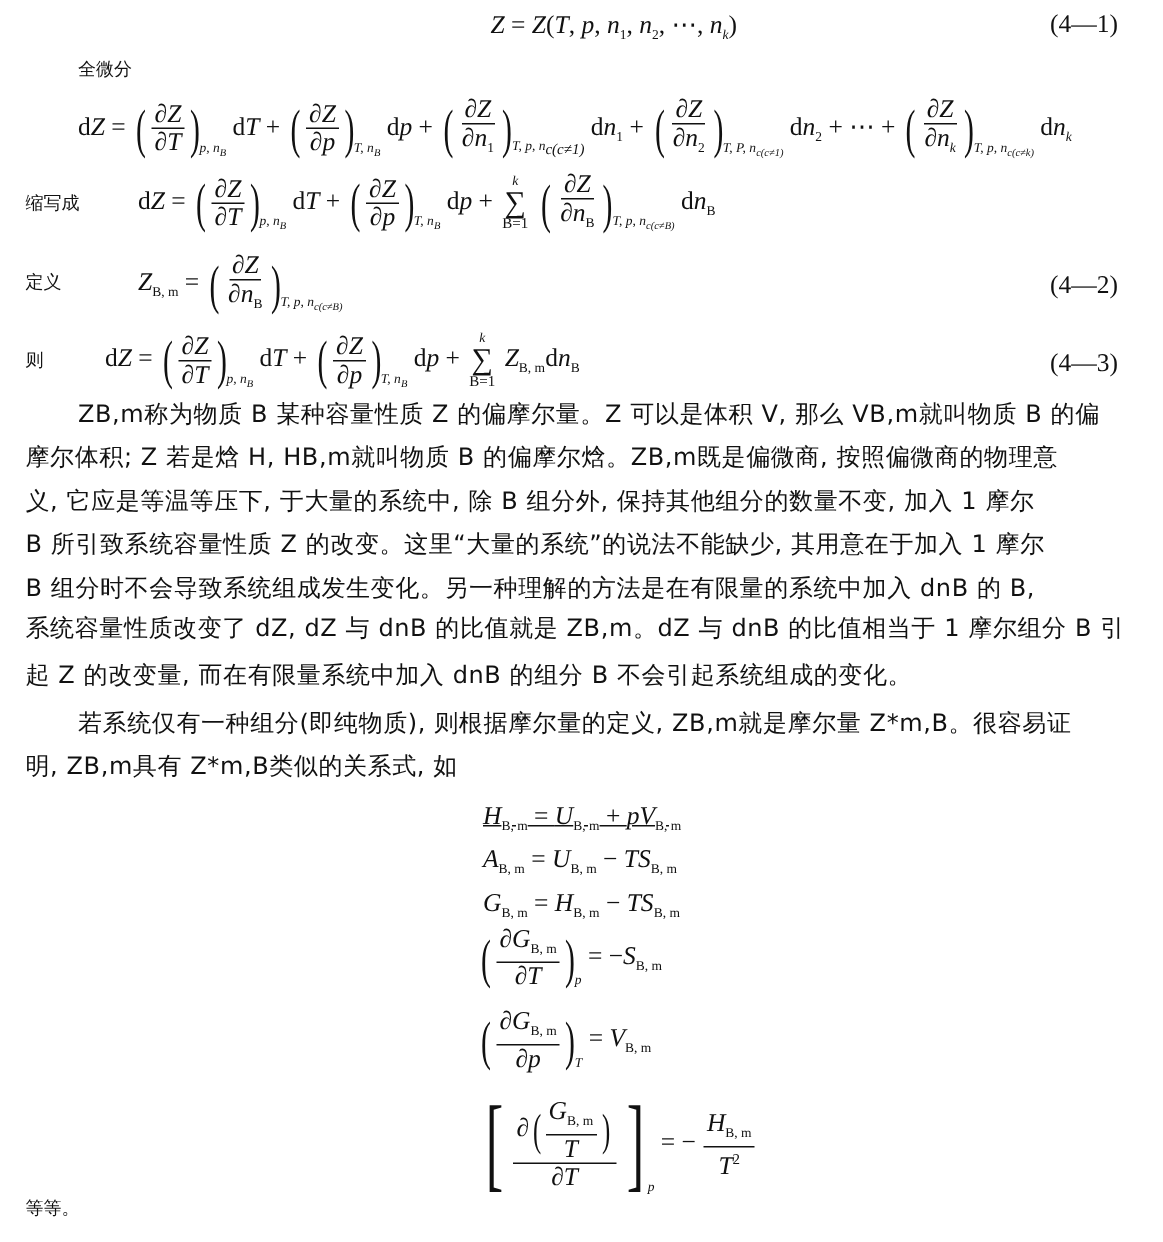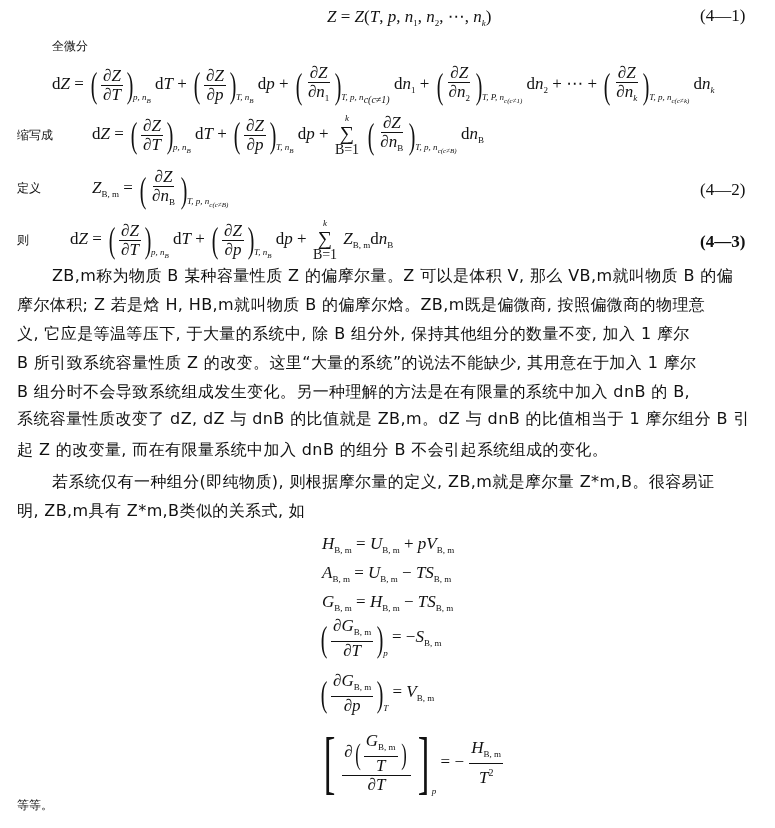--- a/index.html
+++ b/index.html
@@ -15,21 +15,21 @@
   .frac { display:inline-flex; flex-direction:column; align-items:center; vertical-align:middle; margin:0 1px; }
   .frac .num { border-bottom:1px solid #111; padding:0 2px; line-height:18px; }
   .frac .den { padding:0 2px; line-height:18px; }
   .paren { display:inline-block; font-size:36px; font-weight:100; vertical-align:middle; transform:scaleX(0.55); line-height:1; }
   .brack { display:inline-block; font-size:70px; font-weight:100; vertical-align:middle; transform:scaleX(0.5); line-height:1; }
   .pd { display:inline-flex; align-items:center; vertical-align:middle; }
   .pdsub { font-size:9px; font-style:italic; align-self:flex-end; margin-left:-3px; margin-bottom:2px;margin-top:28px; }
   .sum { display:inline-flex; flex-direction:column; align-items:center; vertical-align:middle; line-height:1; margin:0 2px; }
   .sum .top { font-size:9px; font-style:italic; }
   .sum .sig { font-size:20px; }
-  .sum .bot { font-size:14px; }
+  .sum .bot { font-size:10px; }
   .para { font-family:"DejaVu Sans", sans-serif; font-size:16px; line-height:28.5px; letter-spacing:0.4px; }
   .line { position:absolute; white-space:nowrap; }
 </style>
 </head>
 <body>
 
 <div class="abs m" style="left:327px; top:6px;">
   <i>Z</i> = <i>Z</i>(<i>T</i>, <i>p</i>, <i>n</i><span class="sub">1</span>, <i>n</i><span class="sub">2</span>, ⋯, <i>n</i><span class="subi">k</span>)
 </div>
 <div class="abs eqno" style="left:700px; top:6px;">(4—1)</div>
@@ -168,38 +168,38 @@
       <span class="pdsub">T, n<sub style="font-size:7px">B</sub></span>
     </span>
   d<i>p</i> +
   <span class="sum">
       <span class="top">k</span>
       <span class="sig">∑</span>
       <span class="bot">B=1</span>
     </span>
   <i>Z</i><span class="sub">B, m</span>d<i>n</i><span class="sub">B</span>
 </div>
-<div class="abs eqno" style="left:700px; top:232px;font-weight:bold;">(4—3)</div>
+<div class="abs eqno" style="left:700px; top:232px;">(4—3)</div>
 
 <div>
   <div class="line para" style="left:52px; top:262px;">ZB,m称为物质 B 某种容量性质 Z 的偏摩尔量。Z 可以是体积 V, 那么 VB,m就叫物质 B 的偏</div>
   <div class="line para" style="left:17px; top:291px;text-align:center;">摩尔体积; Z 若是焓 H, HB,m就叫物质 B 的偏摩尔焓。ZB,m既是偏微商, 按照偏微商的物理意</div>
   <div class="line para" style="left:17px; top:320px;">义, 它应是等温等压下, 于大量的系统中, 除 B 组分外, 保持其他组分的数量不变, 加入 1 摩尔</div>
   <div class="line para" style="left:17px; top:349px;">B 所引致系统容量性质 Z 的改变。这里“大量的系统”的说法不能缺少, 其用意在于加入 1 摩尔</div>
   <div class="line para" style="left:17px; top:378px;">B 组分时不会导致系统组成发生变化。另一种理解的方法是在有限量的系统中加入 dnB 的 B,</div>
   <div class="line para" style="left:17px; top:405px;">系统容量性质改变了 dZ, dZ 与 dnB 的比值就是 ZB,m。dZ 与 dnB 的比值相当于 1 摩尔组分 B 引</div>
   <div class="line para" style="left:17px; top:436px;">起 Z 的改变量, 而在有限量系统中加入 dnB 的组分 B 不会引起系统组成的变化。</div>
 </div>
 
 <div>
   <div class="line para" style="left:52px; top:468px;">若系统仅有一种组分(即纯物质), 则根据摩尔量的定义, ZB,m就是摩尔量 Z*m,B。很容易证</div>
   <div class="line para" style="left:17px; top:497px;">明, ZB,m具有 Z*m,B类似的关系式, 如</div>
 </div>
 
-<div class="abs m" style="left:322px; top:534px;">
+<div class="abs m" style="left:322px; top:534px;text-decoration:underline;">
   <i>H</i><span class="sub">B, m</span> = <i>U</i><span class="sub">B, m</span> + <i>pV</i><span class="sub">B, m</span>
 </div>
 <div class="abs m" style="left:322px; top:563px;">
   <i>A</i><span class="sub">B, m</span> = <i>U</i><span class="sub">B, m</span> − <i>TS</i><span class="sub">B, m</span>
 </div>
 <div class="abs m" style="left:322px; top:592px;">
   <i>G</i><span class="sub">B, m</span> = <i>H</i><span class="sub">B, m</span> − <i>TS</i><span class="sub">B, m</span>
 </div>
 <div class="abs m" style="left:318px; top:617px;">
   <span class="pd">

